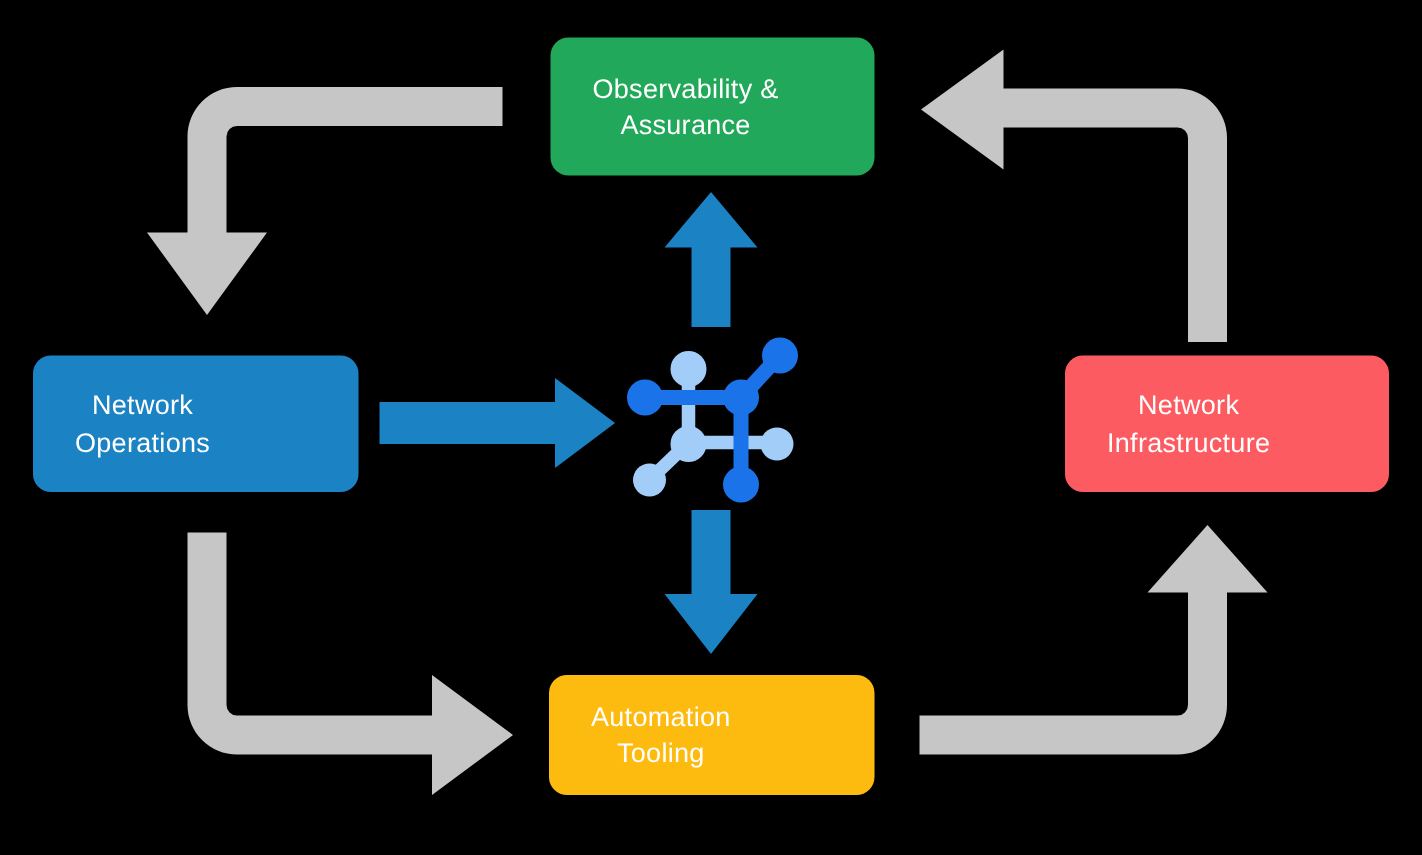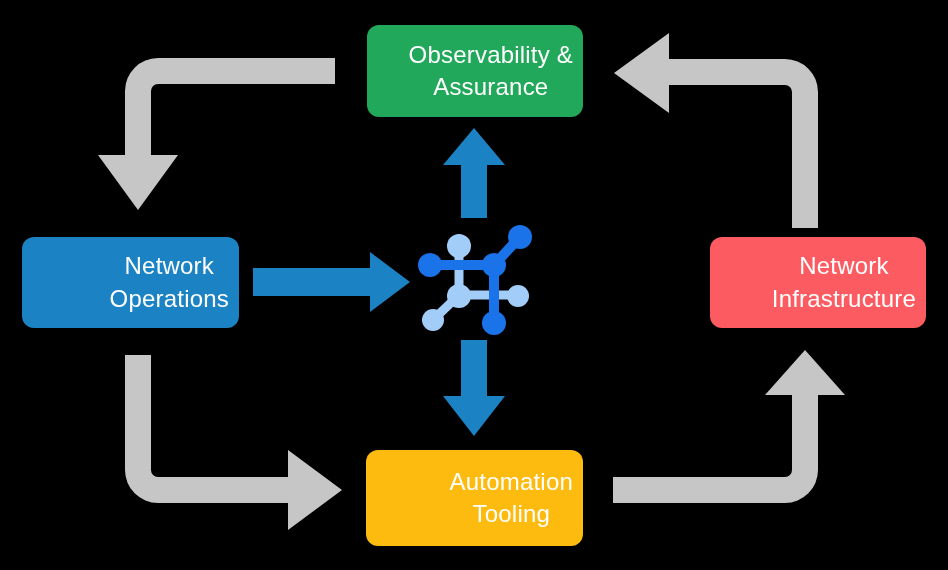--- a/index.html
+++ b/index.html
@@ -22,47 +22,47 @@
     left: 0;
     top: 0;
     width: 948px;
     height: 570px;
   }
   .node-box {
     position: absolute;
     border-radius: 12px;
     display: flex;
     align-items: center;
-    justify-content: flex-end;
+    justify-content: flex-start;
     text-align: center;
     color: #ffffff;
-    font-size: 24px;
+    font-size: 18px;
     line-height: 1.35;
     letter-spacing: 0.2px;
     box-sizing: border-box;
-    padding: 4px 10px;
+    padding: 4px 28px;
   }
   .node-label {
     display: block;
     white-space: pre-line;
   }
   #box-observability {
     left: 367px; top: 25px; width: 216px; height: 92px;
     background: #22a85a;
   }
   #box-network-operations {
     left: 22px; top: 237px; width: 217px; height: 91px;
     background: #1b82c4;
   }
   #box-network-infrastructure {
     left: 710px; top: 237px; width: 216px; height: 91px;
     background: #fc5c61;
   }
   #box-automation-tooling {
-    left: 366px; top: 450px; width: 217px; height: 96px;
+    left: 366px; top: 450px; width: 217px; height: 80px;
     background: #fdbb10;
   }
 </style>
 </head>
 <body>
 
 <div id="canvas">
 
   <svg id="diagram-svg" viewBox="0 0 948 570">
 

